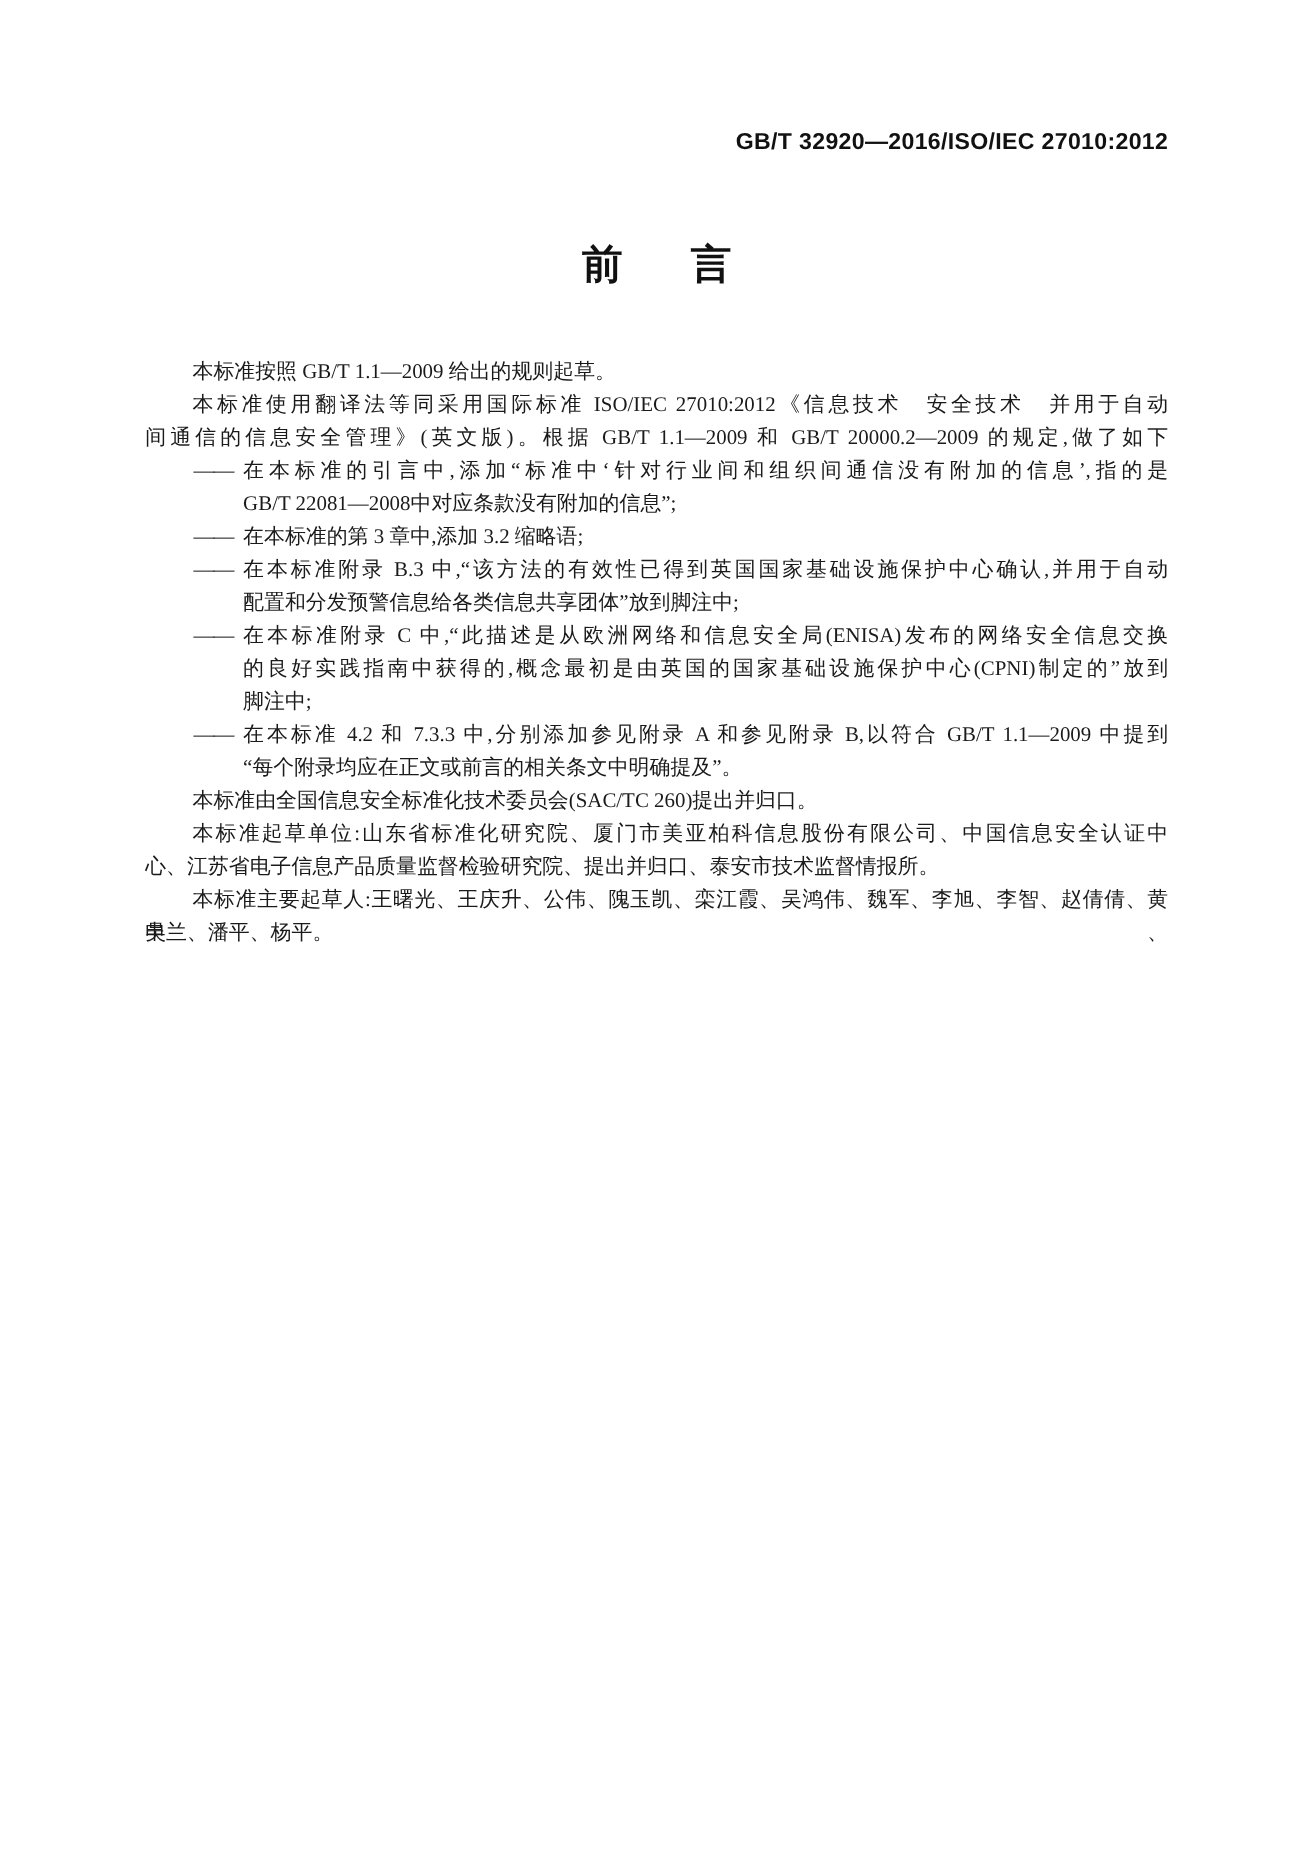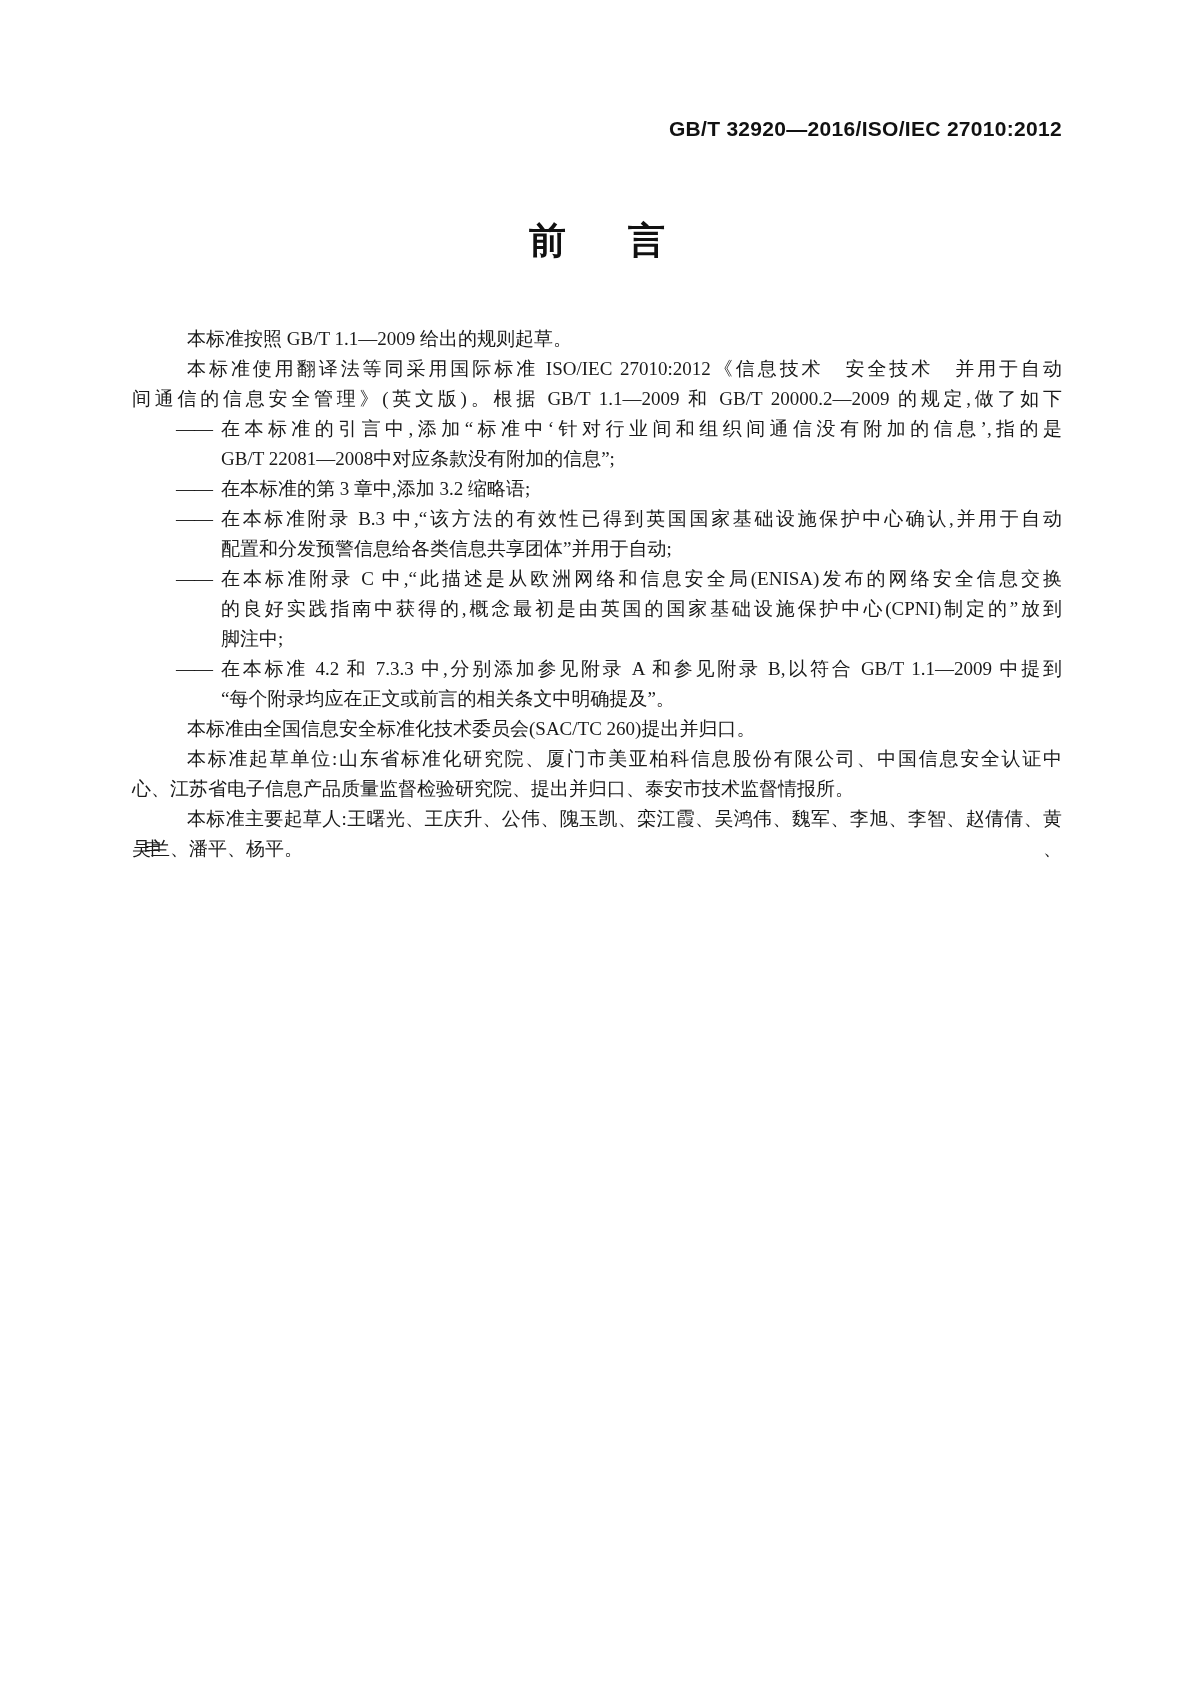--- a/index.html
+++ b/index.html
@@ -57,21 +57,21 @@
     height: 30px;
     white-space: nowrap;
   }
   
   .line.full {
     white-space: normal;
     text-align: justify;
     text-align-last: justify;
   }
   
-  .p-first { text-indent: 43px; margin-left: 12px; }
+  .p-first { text-indent: 43px; }
   
   .li-first, .li-cont { padding-left: 89px; }
   .li-first.full, .li-cont.full { width: 841px; }
   .dash-marker {
     position: absolute;
     left: 44px;
     top: 0;
     text-indent: 0;
     letter-spacing: -1px;
   }
@@ -112,21 +112,21 @@
 
     <div class="line li-first">
       <span class="dash-marker">——</span>
       <span>在本标准的第 3 章中,添加 3.2 缩略语;</span>
     </div>
 
     <div class="line li-first full">
       <span class="dash-marker">——</span>
       <span>在本标准附录 B.3 中,“该方法的有效性已得到英国国家基础设施保护中心确认,并用于自动</span>
     </div>
-    <div class="line li-cont">配置和分发预警信息给各类信息共享团体”并用于自动;</div>
+    <div class="line li-cont">配置和分发预警信息给各类信息共享团体”放到脚注中;</div>
 
     <div class="line li-first full">
       <span class="dash-marker">——</span>
       <span>在本标准附录 C 中,“此描述是从欧洲网络和信息安全局(ENISA)发布的网络安全信息交换</span>
     </div>
     <div class="line li-cont full">的良好实践指南中获得的,概念最初是由英国的国家基础设施保护中心(CPNI)制定的”放到</div>
     <div class="line li-cont">脚注中;</div>
 
     <div class="line li-first full">
       <span class="dash-marker">——</span>

